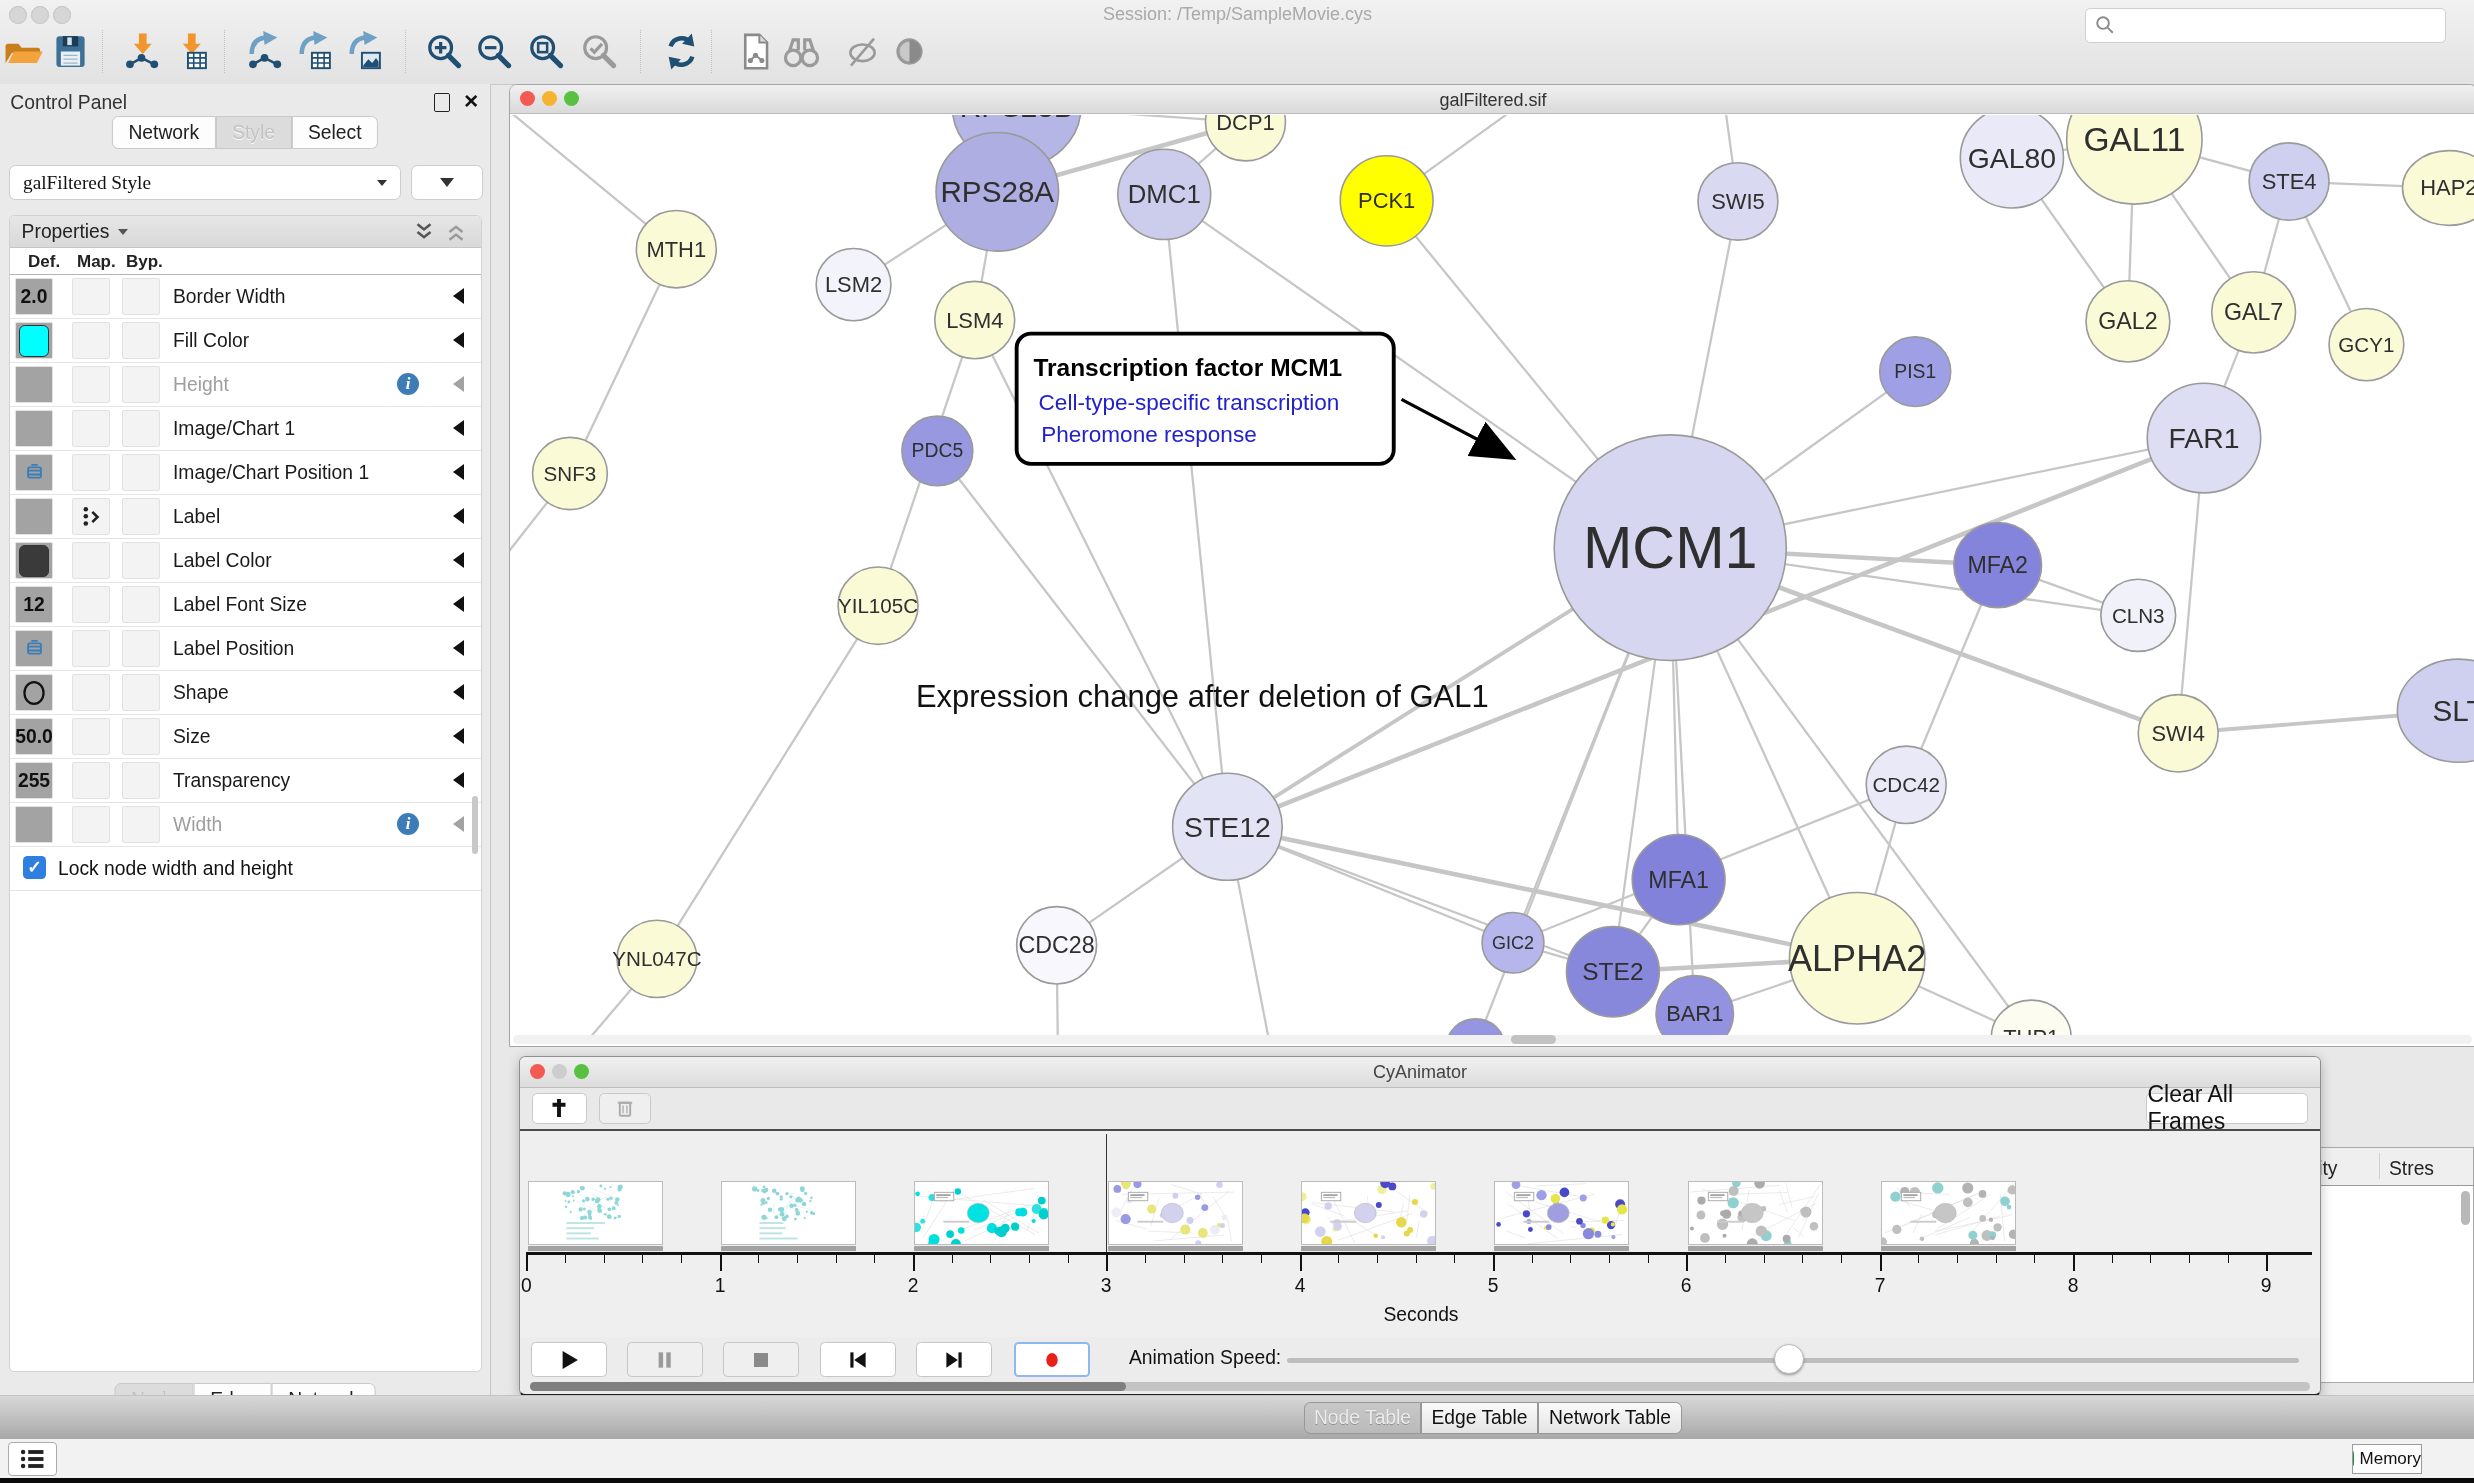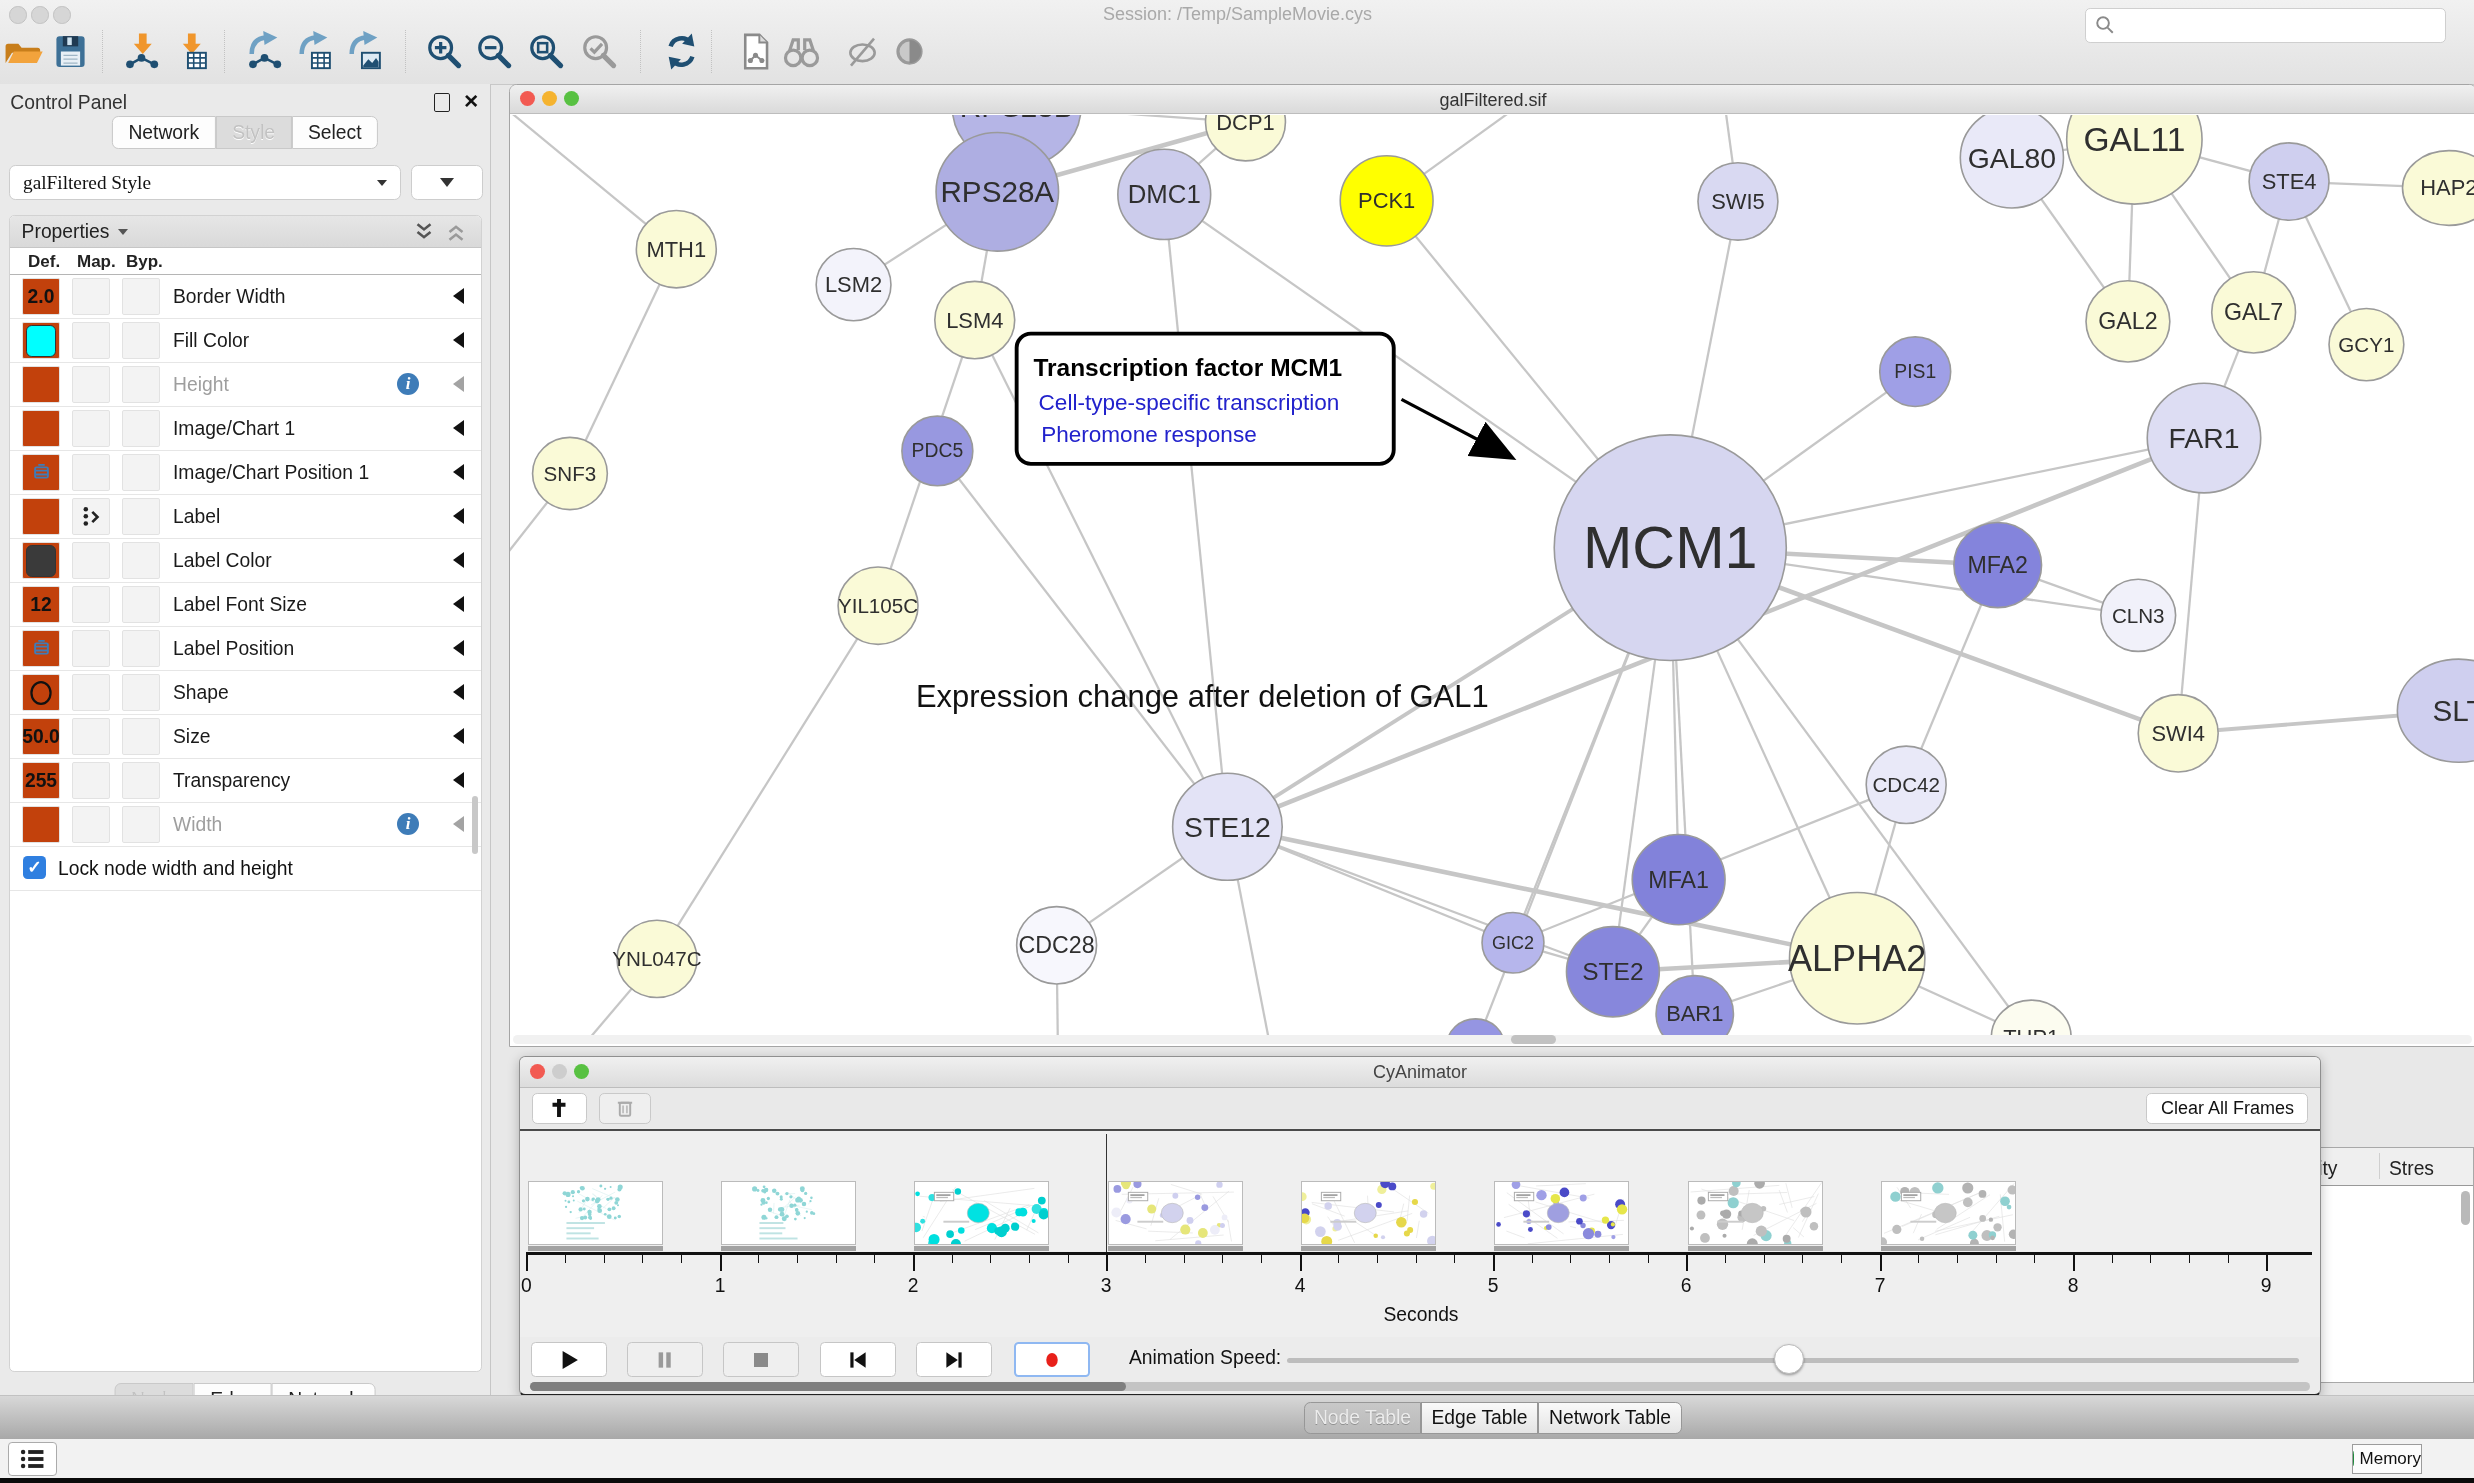--- a/index.html
+++ b/index.html
@@ -37,21 +37,21 @@
   .caret.small{border-left-width:5.2px;border-right-width:5.2px;border-top-width:6.4px;}
   #props-box{position:absolute;left:9px;top:131px;width:473px;height:1157px;background:#FFF;border:1.3px solid #D2D2D2;
     border-radius:5.2px;box-sizing:border-box;overflow:hidden;}
   #props-header{height:31px;background:linear-gradient(#E6E6E6,#D9D9D9);border-bottom:1.3px solid #C6C6C6;
     display:flex;align-items:center;padding:0 11.6px;font-size:19.3px;color:#222;}
   #props-cols{position:relative;height:26px;border-bottom:1.3px solid #B5B5B5;font-size:17px;font-weight:bold;color:#222;}
   #props-cols span{position:absolute;top:3.9px;}
   .prop-row{position:relative;height:43px;border-bottom:1.3px solid #E6E6E6;}
   .prop-cell{position:absolute;top:3.2px;width:36px;height:35px;background:#F3F3F3;border:0.6px solid #E2E2E2;border-radius:1.9px;
     display:flex;align-items:center;justify-content:center;font-size:19.3px;font-weight:bold;color:#111;}
-  .prop-cell.c0{left:12px;background:#c2410c;text-align:right;}
+  .prop-cell.c0{left:5px;background:#a3a3a3;text-align:right;}
   .prop-cell.c1{left:62px;}
   .prop-cell.c2{left:112px;}
   .swatch{width:28px;height:30px;border:1.3px solid #333;border-radius:5.8px;}
   .prop-label{position:absolute;left:163px;top:0;height:43px;display:flex;align-items:center;font-size:19.3px;color:#1A1A1A;}
   .prop-row.disabled .prop-label{color:#9E9E9E;}
   .row-chevron{position:absolute;right:17px;top:13px;width:0;height:0;border-top:8.4px solid transparent;
     border-bottom:8.4px solid transparent;border-right:11px solid #111;}
   .prop-row.disabled .row-chevron{border-right-color:#A3A3A3;}
   .info-dot{position:absolute;right:62px;top:10.3px;width:22px;height:22px;border-radius:50%;background:#3E7CB8;color:#FFF;
     font-family:"Liberation Serif",serif;font-style:italic;font-weight:bold;font-size:17px;display:flex;align-items:center;justify-content:center;}
@@ -80,21 +80,21 @@
   .st-row span{position:absolute;right:103px;top:0;width:0;white-space:nowrap;direction:rtl;}
   .st-val{position:absolute;left:0;top:0;width:57px;text-align:right;}
   #side-table-scroll{position:absolute;right:2.6px;top:43px;width:9px;height:34px;background:#B9B9B9;border-radius:4.5px;}
   
   #cyanim{position:absolute;left:519px;top:1056px;width:1802px;height:340px;background:#ECECEC;border:1.3px solid #8F8F8F;
     border-bottom:2.6px solid #222;border-radius:6.4px;box-sizing:border-box;overflow:hidden;box-shadow:0 3.9px 11.6px rgba(0,0,0,0.25);}
   #cy-titlebar{position:relative;height:30px;background:linear-gradient(#F0F0F0,#DCDCDC);border-bottom:1.3px solid #BDBDBD;}
   #cy-title{position:absolute;left:0;right:0;top:5.2px;text-align:center;font-size:18px;color:#444;}
   #cy-toolbar{position:absolute;left:0;top:31px;width:100%;height:40px;background:#E9E9E9;}
   .cy-btn{position:absolute;top:4.5px;height:31px;background:#FFF;border:1.3px solid #C9C9C9;border-radius:5.2px;box-sizing:border-box;
-    display:flex;align-items:center;justify-content:center;font-size:18px;color:#111;}
+    display:flex;align-items:center;justify-content:center;font-size:23px;color:#111;}
   #cy-sep{position:absolute;left:0;top:72px;width:100%;height:1.9px;background:#4A4A4A;}
   #cy-timeline{position:absolute;left:0;top:74px;width:100%;height:206px;background:#EFEFEF;}
   #playhead{position:absolute;left:586px;top:3.2px;width:1.3px;height:119px;background:#333;}
   .frame{position:absolute;top:50px;width:135px;height:64px;background:#FFF;border:1.3px solid #BBB;box-sizing:border-box;}
   .frame-shadow{position:absolute;top:115px;width:135px;height:5.2px;background:#A2A2A2;}
   #ruler-line{position:absolute;left:6.4px;top:121px;width:1786px;height:3.2px;background:#111;}
   .tick{position:absolute;background:#111;width:1.9px;}
   .tick-num{position:absolute;top:144px;transform:translateX(-50%);font-size:19.3px;color:#111;}
   #seconds-label{position:absolute;left:901px;top:173px;transform:translateX(-50%);font-size:19.3px;color:#111;}
   #cy-controls{position:absolute;left:0;top:284px;width:100%;height:41px;}

